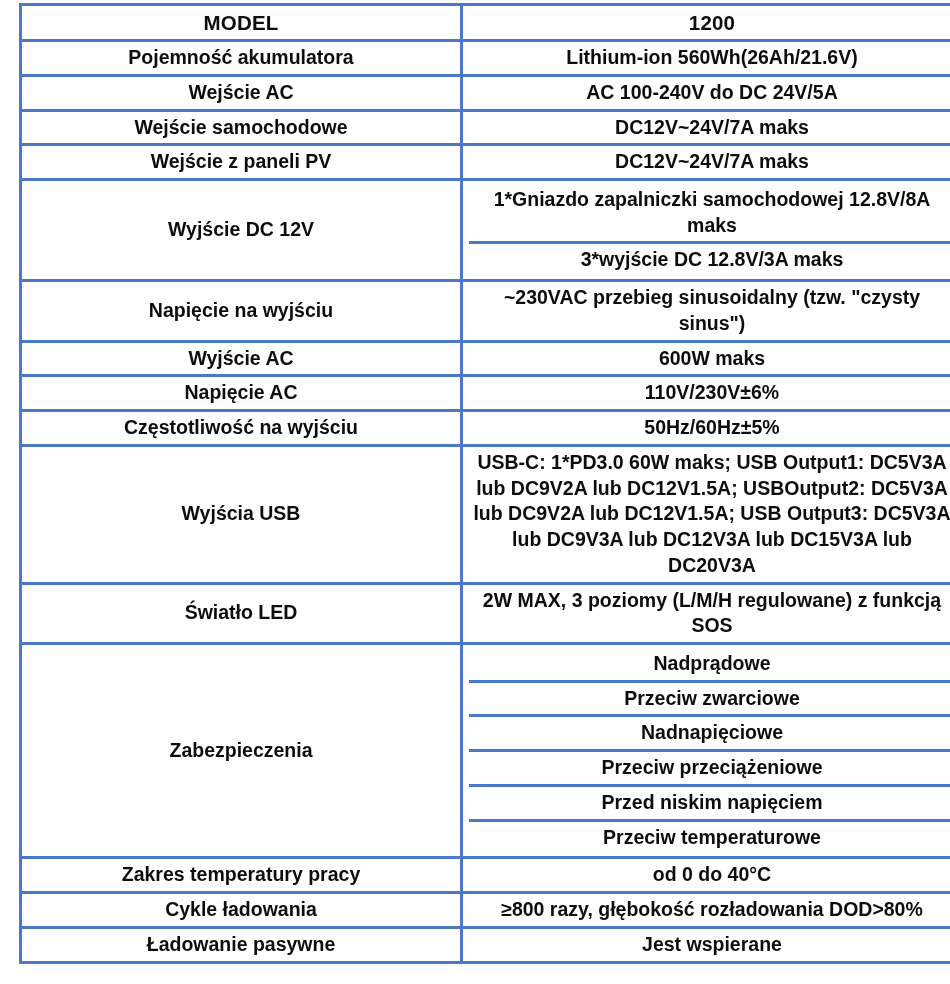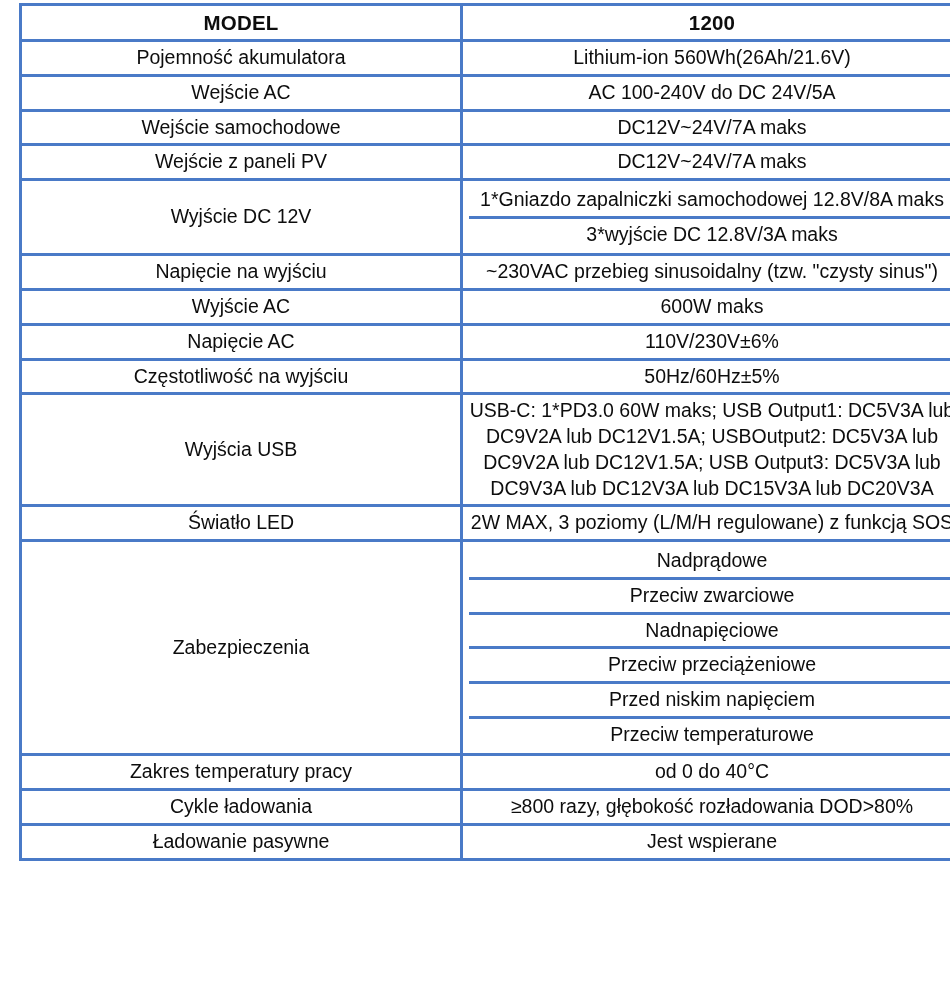--- a/index.html
+++ b/index.html
@@ -35,20 +35,21 @@
   table.spec-table col.col-value { width: 501px; }
 
   table.spec-table td {
     border: 3px solid #4a7ac7;
     text-align: center;
     vertical-align: middle;
     font-size: 19.5px;
     line-height: 1.32;
     padding: 3px 6px;
     background: #ffffff;
+    font-weight: bold;
   }
 
   td.label-cell {
     font-size: 19.5px;
   }
 
   td.value-cell {
     font-size: 19.5px;
   }
 

